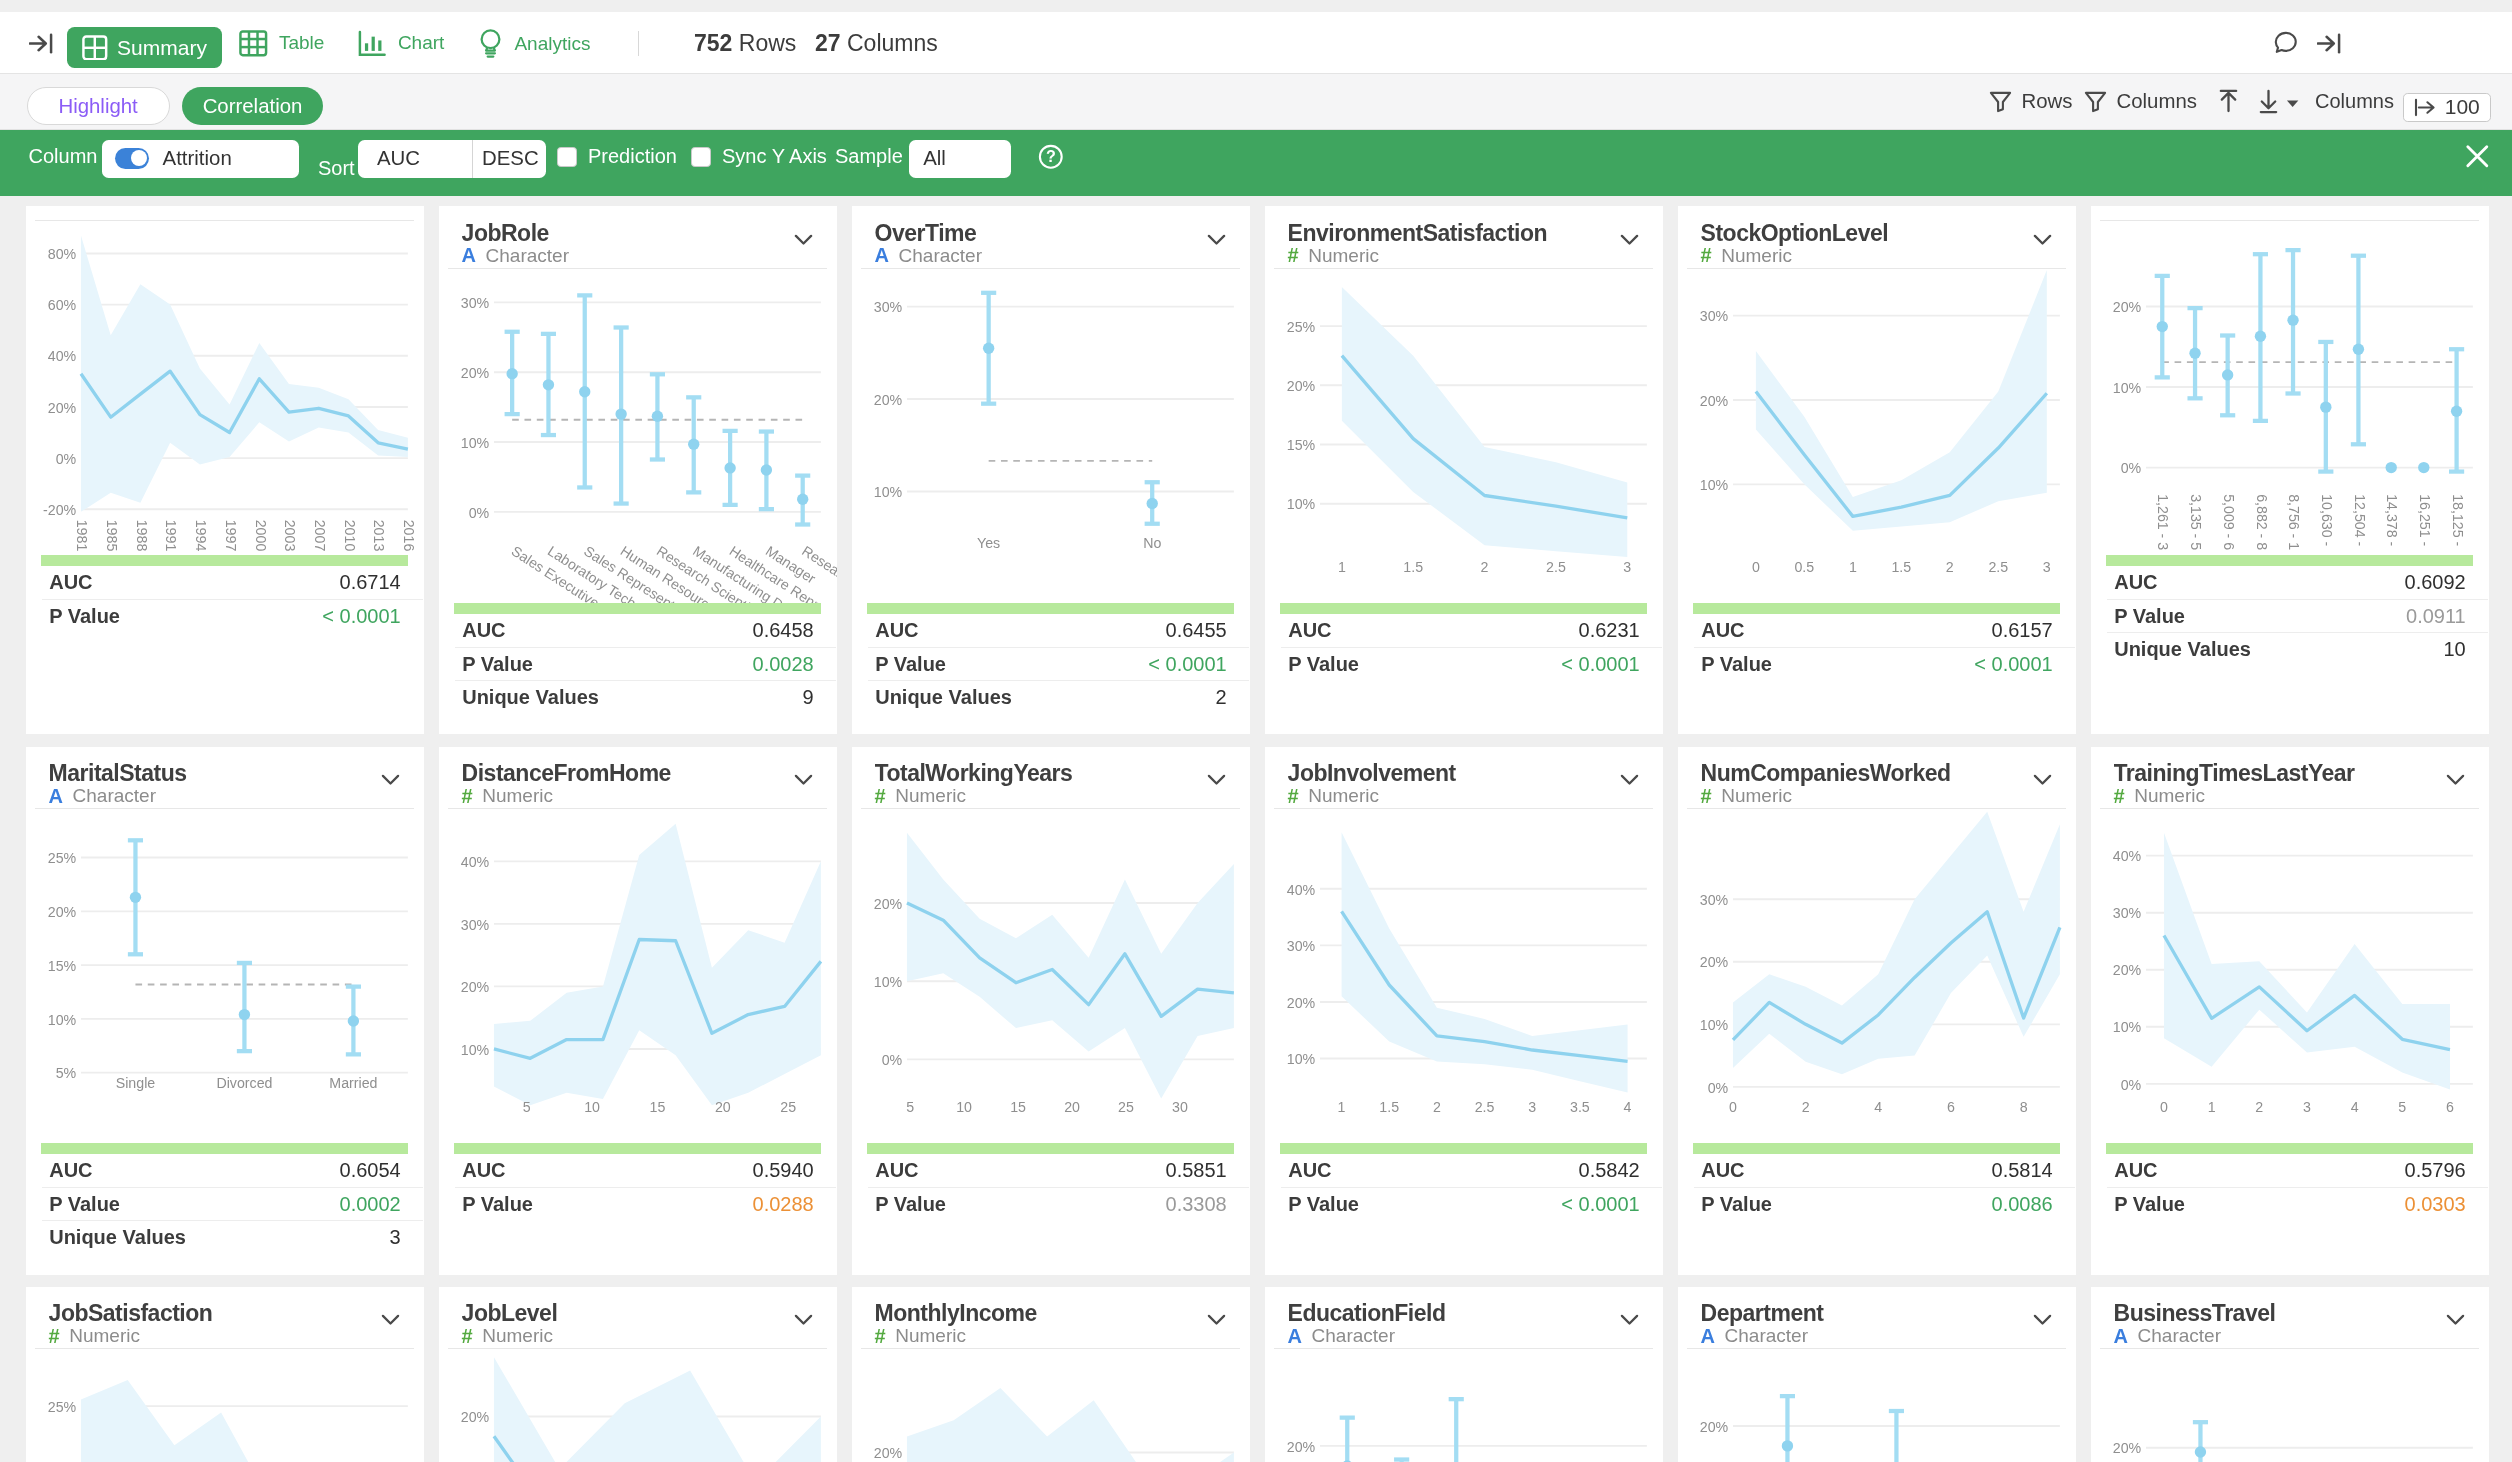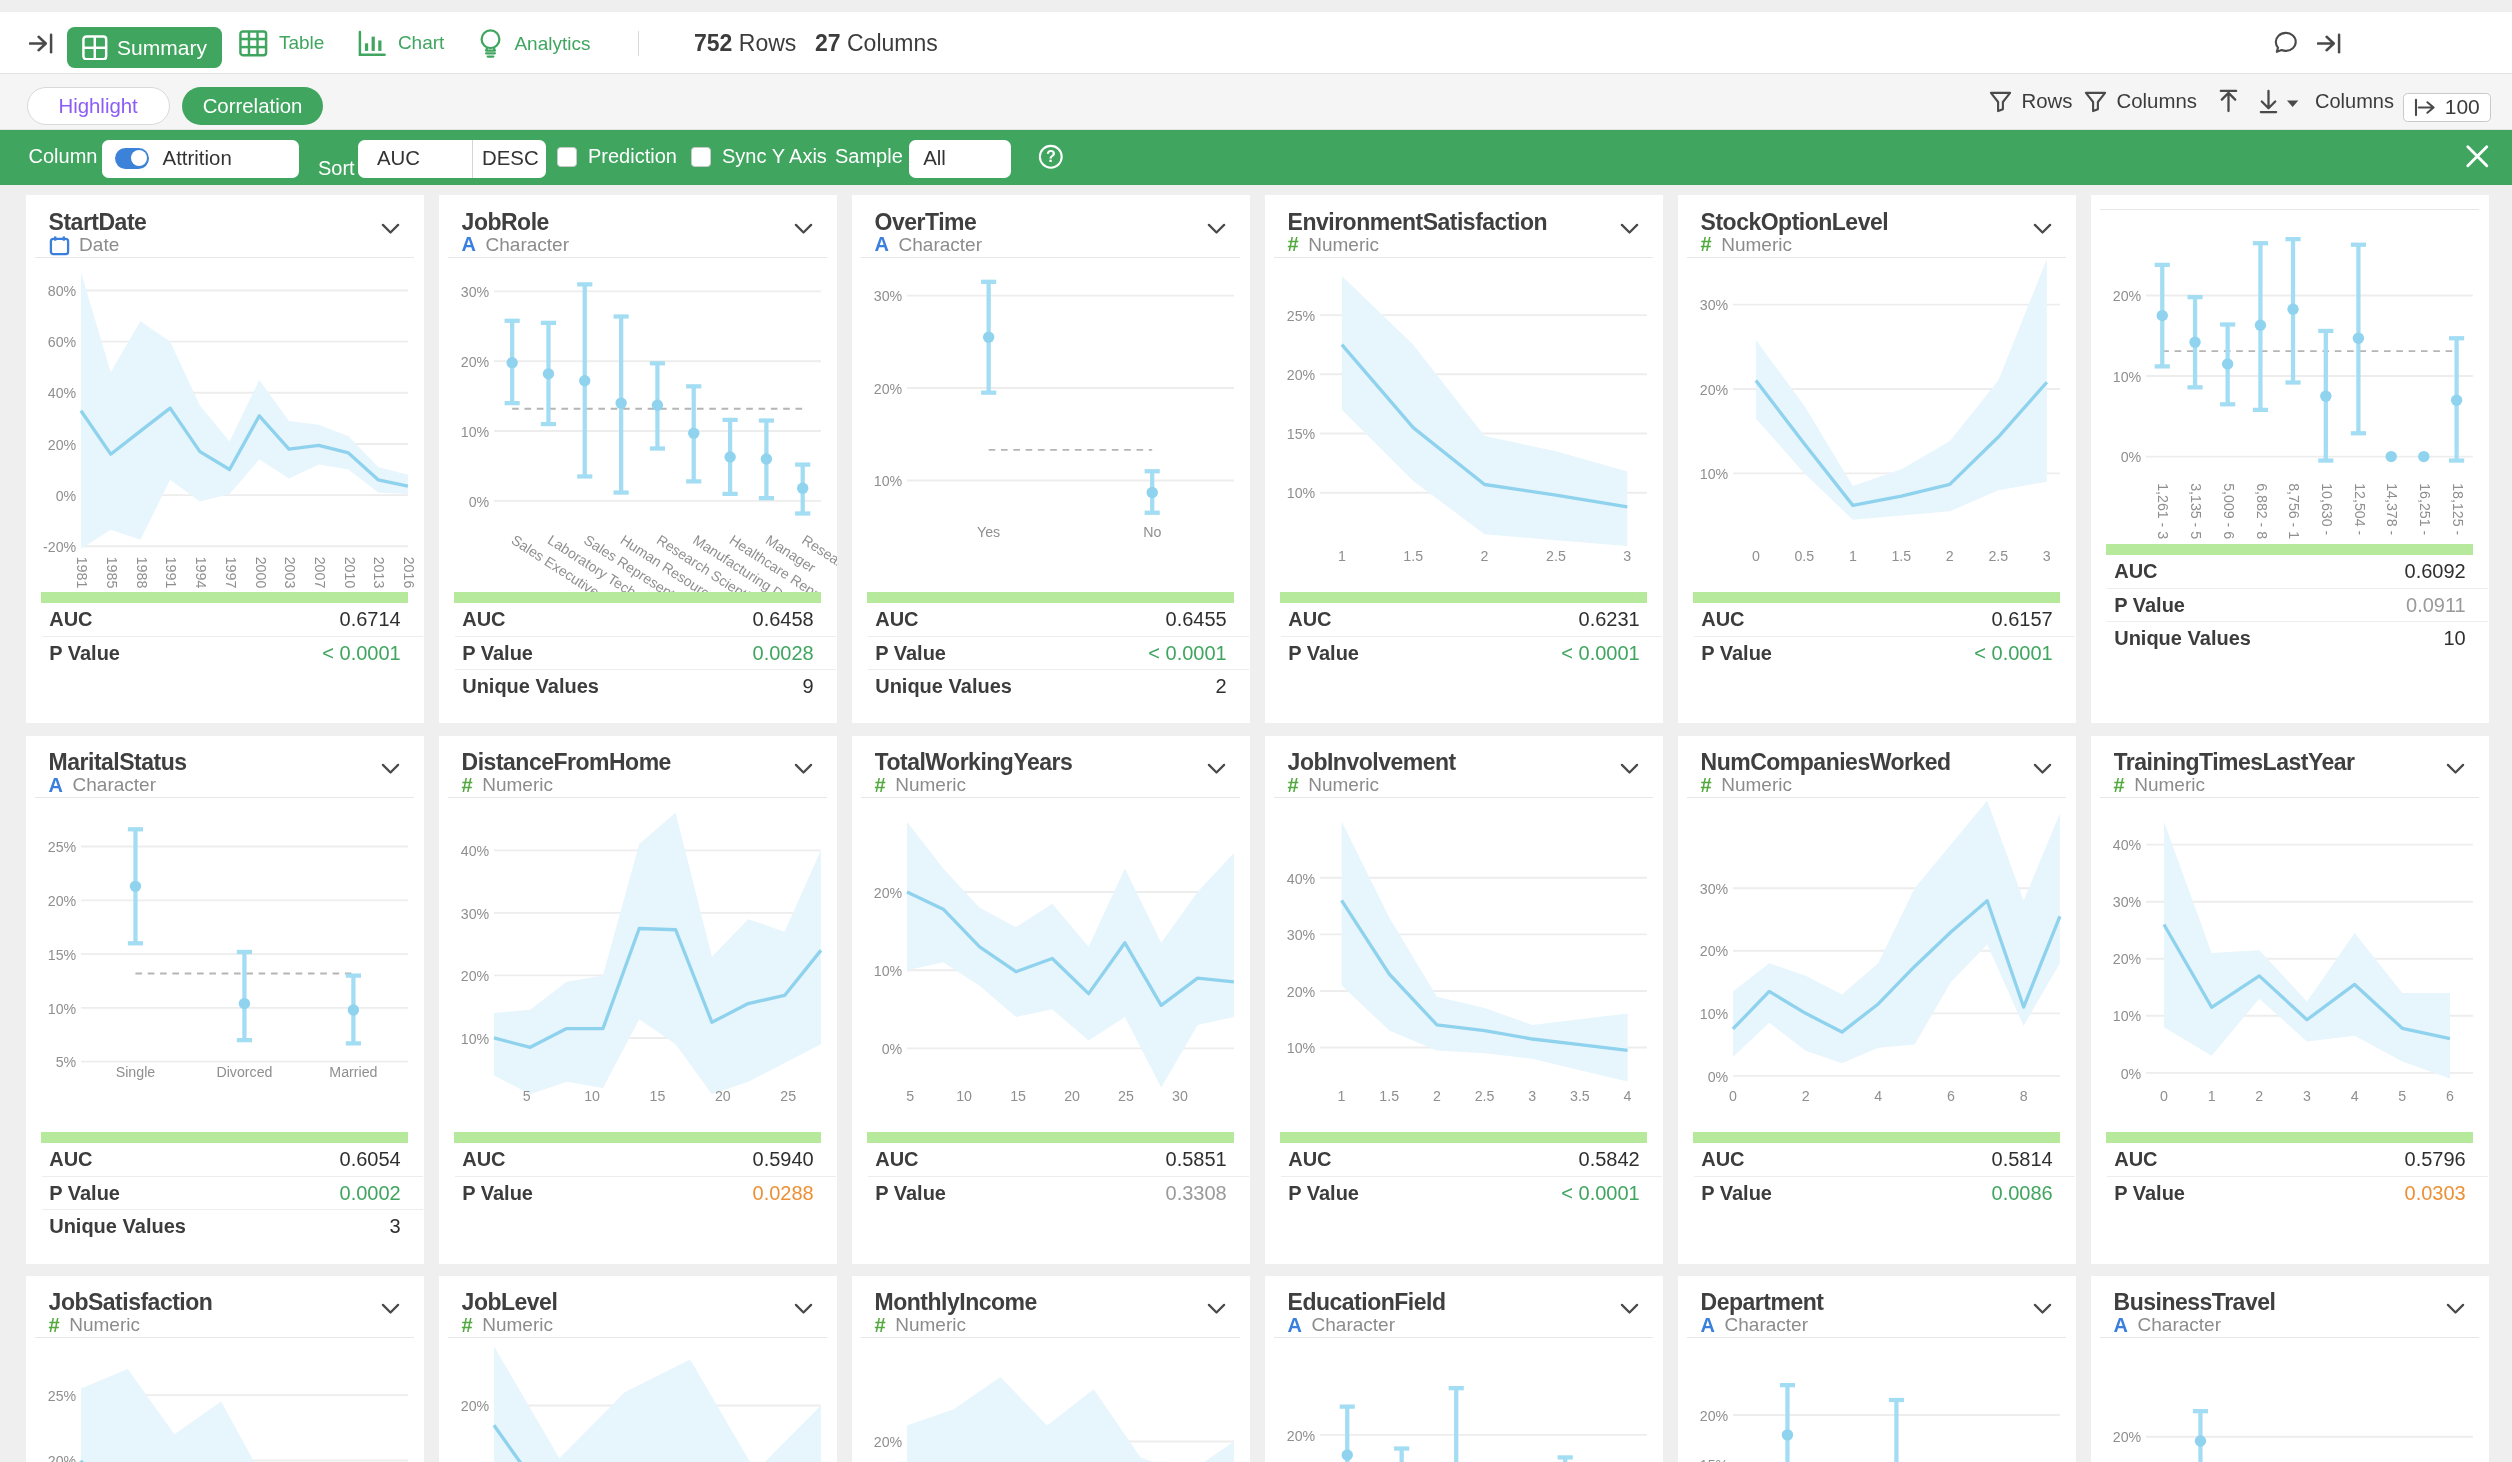--- a/index.html
+++ b/index.html
@@ -8,21 +8,21 @@
 .tbtn { position:absolute; display:flex; align-items:center; }
 .tlabel { font-size:19px; color:#3FA55F; margin-left:11.4px; }
 .summary-btn { position:absolute; left:67px; top:15px; width:155px; height:41px; background:#3FA55F; border-radius:7.6px; display:flex; align-items:center; justify-content:center; }
 .summary-btn span { color:#fff; font-size:21px; margin-left:9.5px; }
 .rowcol { position:absolute; top:0; height:62px; display:flex; align-items:center; font-size:23px; color:#3c3c3c; }
 .subbar { position:relative; width:100%; height:56px; background:#f5f5f6; border-bottom:0.9px solid #e2e2e2; }
 .pill { position:absolute; top:13.3px; height:38px; border-radius:19px; display:flex; align-items:center; justify-content:center; font-size:20.4px; }
 .pill.white { background:#fff; border:1.9px solid #d9d9d9; color:#8b5cf6; }
 .pill.green { background:#3FA55F; color:#fff; }
 .sub-r { position:absolute; top:0; height:55px; display:flex; align-items:center; font-size:20.4px; color:#3c3c3c; }
-.greenbar { position:relative; width:100%; height:55px; background:#3FA55F; }
+.greenbar { position:relative; width:100%; height:66px; background:#3FA55F; }
 .gb { position:absolute; display:flex; align-items:center; }
 .gb-label { color:#fff; font-size:20px; }
 .gb-input { position:absolute; top:9.5px; height:38px; background:#fff; border-radius:6.6px; display:flex; align-items:center; font-size:20.4px; color:#333; }
 .cbox { width:20px; height:20px; background:#fff; border:1.9px solid #c9c9c9; border-radius:3.8px; }
 .content { position:relative; padding:10.4px 20px 0 25.6px; display:grid; grid-template-columns:repeat(6,398px); grid-auto-rows:528px; gap:12.3px 15px; }
 .card { background:#fff; position:relative; width:398px; height:528px; }
 .chead { position:relative; padding:13.3px 23px 0 23px; height:48px; }
 .ctitle { font-size:23px; font-weight:700; color:#3f3f3f; letter-spacing:-0.5px; white-space:nowrap; overflow:hidden; }
 .chev { position:absolute; right:24px; top:27.5px; }
 .ctype { position:absolute; left:23px; top:38px; display:flex; align-items:center; height:23px; }
@@ -162,34 +162,20 @@
       </svg>
     </div>
     <div class="gb" style="left:2464px;top:13.3px">
       <svg width="26.6" height="26.6" viewBox="0 0 28 28">
         <path d="M4 4 L24 24 M24 4 L4 24" stroke="#fff" stroke-width="3" stroke-linecap="round"></path>
       </svg>
     </div>
   </div>
 <div class="content">
     <div class="card">
-      <div class="chead">
-        <div class="ctitle">StartDate</div>
-        <svg class="chev" width="19" height="11.4" viewBox="0 0 20 12">
-          <path d="M2 2 L10 10 L18 2" fill="none" stroke="#4a4a4a" stroke-width="2.4" stroke-linecap="round" stroke-linejoin="round"></path>
-        </svg>
-        <div class="ctype">
-          <svg width="21" height="21" viewBox="0 0 22 22" style="margin-top:0.9px">
-            <rect x="2" y="4" width="18" height="16" rx="2.5" fill="none" stroke="#3a7ede" stroke-width="2.4"></rect>
-            <line x1="6.5" y1="1.5" x2="6.5" y2="6" stroke="#3a7ede" stroke-width="2.4"></line>
-            <line x1="15.5" y1="1.5" x2="15.5" y2="6" stroke="#3a7ede" stroke-width="2.4"></line>
-          </svg>
-          <span class="ctlbl">Date</span>
-        </div>
-      </div>
       <div class="cdiv"></div>
       <svg class="chart" width="398" height="334" viewBox="0 0 420 352" font-family="'Liberation Sans',sans-serif">
         <line x1="58" y1="34.0" x2="403" y2="34.0" stroke="#ededed" stroke-width="2"></line>
         <text x="53" y="40.0" text-anchor="end" font-size="15" fill="#8f8f8f">80%</text>
         <line x1="58" y1="88.0" x2="403" y2="88.0" stroke="#ededed" stroke-width="2"></line>
         <text x="53" y="94.0" text-anchor="end" font-size="15" fill="#8f8f8f">60%</text>
         <line x1="58" y1="142.0" x2="403" y2="142.0" stroke="#ededed" stroke-width="2"></line>
         <text x="53" y="148.0" text-anchor="end" font-size="15" fill="#8f8f8f">40%</text>
         <line x1="58" y1="196.0" x2="403" y2="196.0" stroke="#ededed" stroke-width="2"></line>
         <text x="53" y="202.0" text-anchor="end" font-size="15" fill="#8f8f8f">20%</text>

